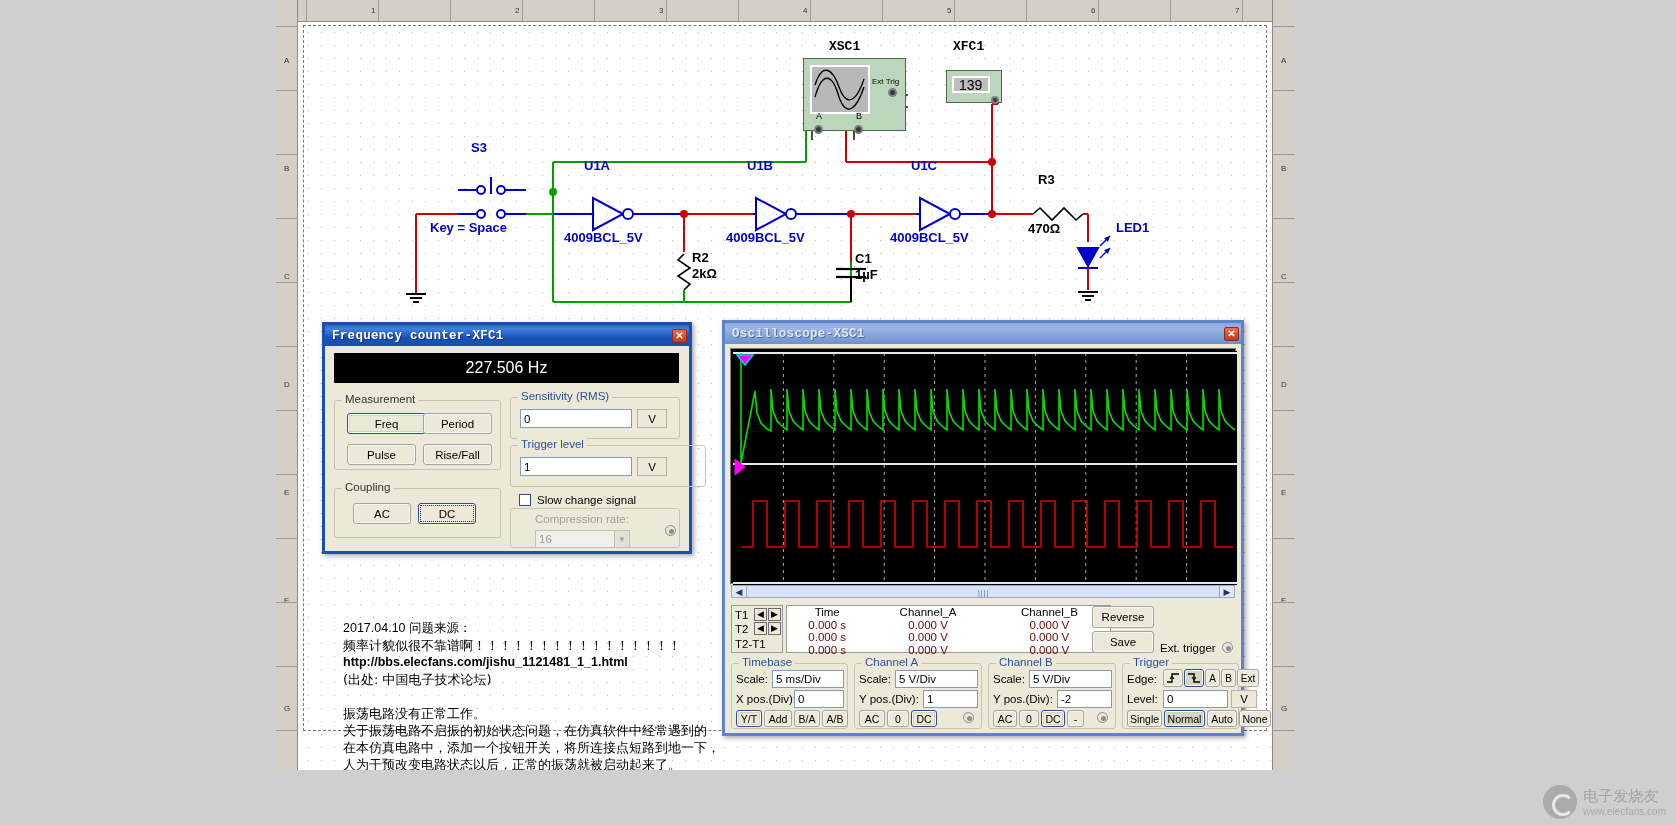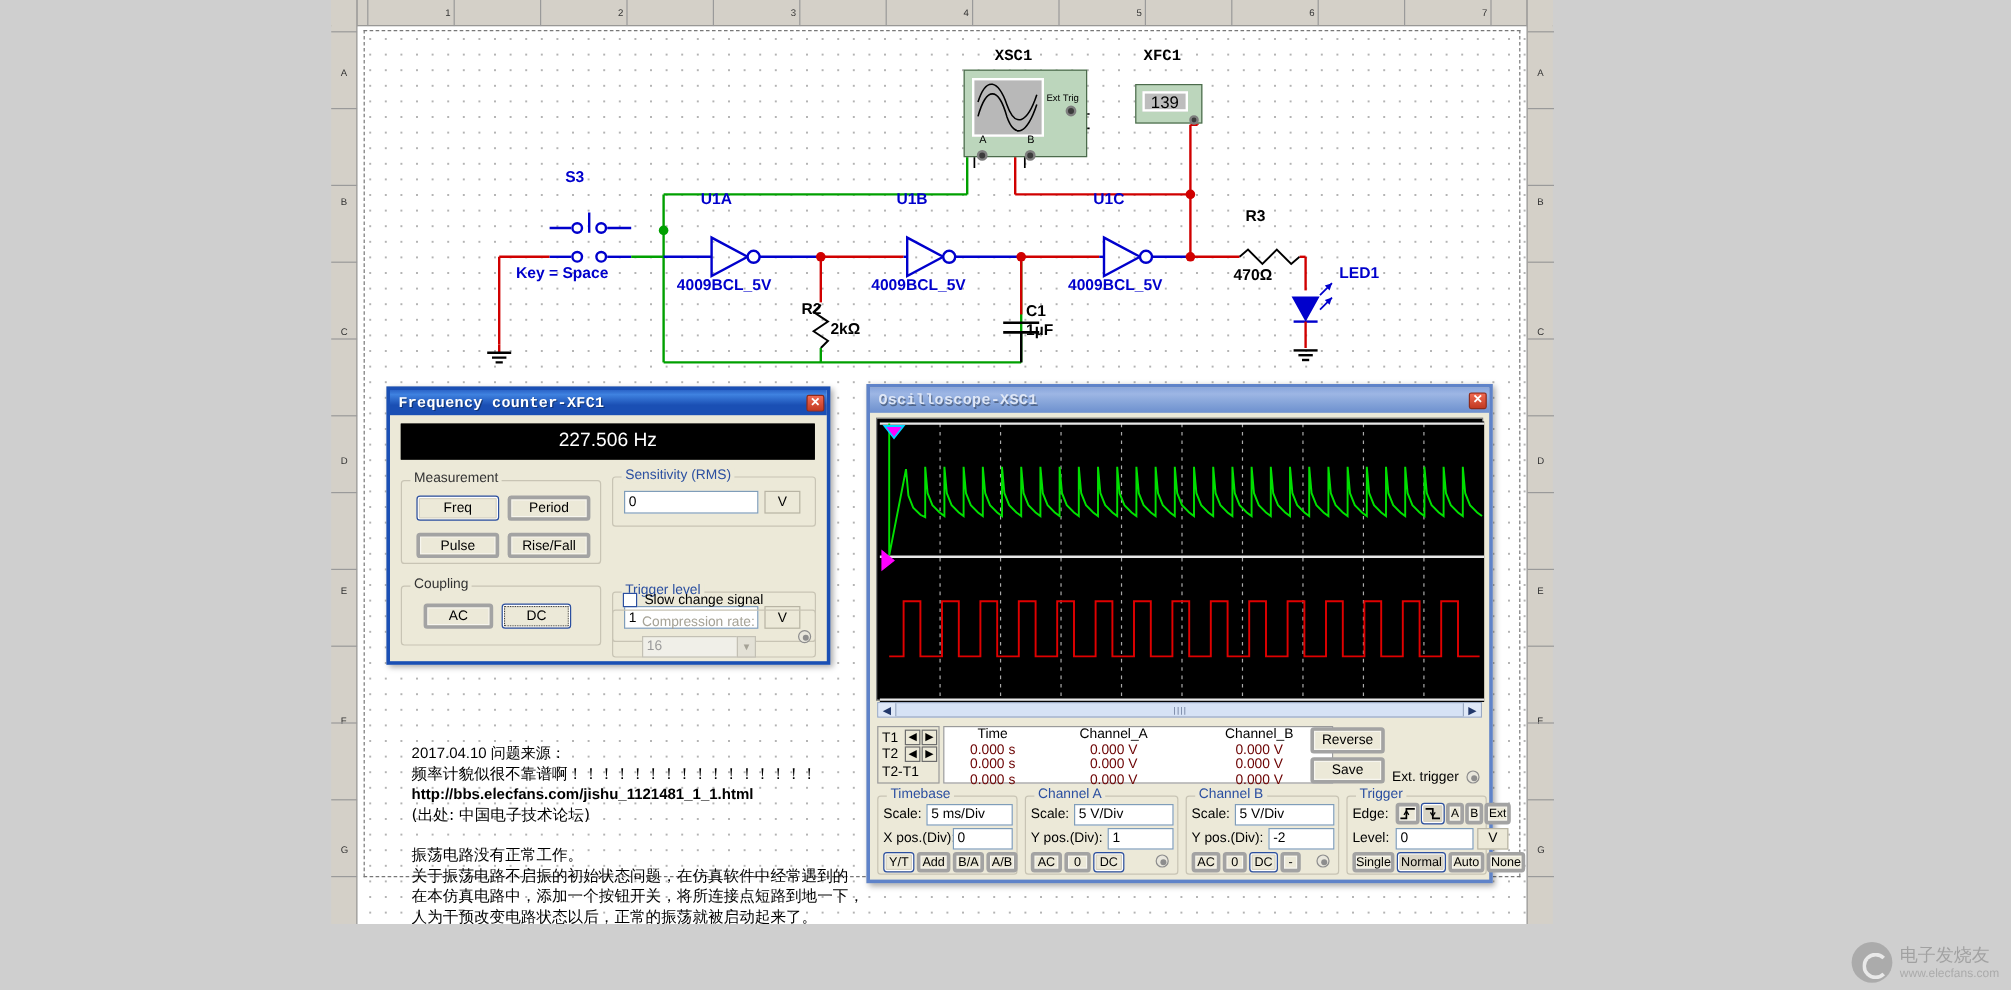--- a/index.html
+++ b/index.html
@@ -63,21 +63,21 @@
       border-radius:2px; color:#fff; font-size:10px; font-weight:bold; line-height:12px;
       text-align:center; cursor:pointer;
       background-image:linear-gradient(to bottom,#f06a52,#c23a22); }
 
   
   .grp { position:absolute; border:1px solid #c8c4b4; border-radius:3px; }
   .grp-title { position:absolute; top:-8px; left:7px; padding:0 3px; background:#ece9d8;
       font-size:11.5px; color:#2b4fa0; font-family:"Liberation Sans", sans-serif; }
   .grp-title.blk { color:#333; }
 
-  .btn { position:absolute; background:#ece9d8; border:3px solid #a3a3a3; border-radius:3px;
+  .btn { position:absolute; background:#ece9d8; border:1px solid #a3a3a3; border-radius:3px;
       font-size:11.5px; color:#000; text-align:center; cursor:pointer;
       font-family:"Liberation Sans", sans-serif;
       box-shadow:inset 0 0 0 1px #f7f6ef; display:flex; align-items:center; justify-content:center; }
   .btn.sel { border:1px solid #2b4fa0; box-shadow:inset 0 0 0 1px #fff, inset 0 0 0 2px #d6d2c2; }
   .btn.dot { outline:1px dotted #444; outline-offset:-3px; }
 
   .tfield { position:absolute; background:#ffffff; border:1px solid #7f9db9;
       font-size:11.5px; color:#000; padding:1px 3px; display:flex; align-items:center;
       font-family:"Liberation Sans", sans-serif; }
   .tfield.dis { background:#f0efe8; color:#9a9a9a; border-color:#c3c0b4; }
@@ -324,21 +324,21 @@
 
     <span class="lbl" style="left:286px;top:136px;">U1A</span>
     <span class="lbl" style="left:266px;top:208px;">4009BCL_5V</span>
 
     <span class="lbl" style="left:449px;top:136px;">U1B</span>
     <span class="lbl" style="left:428px;top:208px;">4009BCL_5V</span>
 
     <span class="lbl" style="left:613px;top:136px;">U1C</span>
     <span class="lbl" style="left:592px;top:208px;">4009BCL_5V</span>
 
-    <span class="lbl-blk" style="left:370px;top:228px;">R2</span>
+    <span class="lbl-blk" style="left:394px;top:228px;">R2</span>
     <span class="lbl-blk" style="left:394px;top:244px;">2kΩ</span>
 
     <span class="lbl-blk" style="left:740px;top:150px;">R3</span>
     <span class="lbl-blk" style="left:730px;top:199px;">470Ω</span>
 
     <span class="lbl-blk" style="left:557px;top:229px;">C1</span>
     <span class="lbl-blk" style="left:557px;top:245px;">1µF</span>
 
     <span class="lbl" style="left:818px;top:198px;">LED1</span>
 
@@ -361,39 +361,39 @@
       <span class="title-text">Frequency counter-XFC1</span>
       <span class="close-btn">✕</span>
     </div>
 
     <div style="position:absolute;left:9px;top:28px;width:345px;height:30px;background:#000;border:1px solid #000;display:flex;align-items:center;justify-content:center;">
       <span style="color:#fff;font-size:16px;font-family:'Liberation Sans',sans-serif;">227.506 Hz</span>
     </div>
 
     <div class="grp" style="left:9px;top:75px;width:167px;height:70px;">
       <span class="grp-title blk">Measurement</span>
-      <div class="btn sel" style="left:12px;top:12px;width:69px;height:21px;">Freq</div>
+      <div class="btn sel" style="left:12px;top:12px;width:79px;height:21px;">Freq</div>
       <div class="btn" style="left:88px;top:12px;width:69px;height:21px;">Period</div>
       <div class="btn" style="left:12px;top:43px;width:69px;height:21px;">Pulse</div>
       <div class="btn" style="left:88px;top:43px;width:69px;height:21px;">Rise/Fall</div>
     </div>
 
     <div class="grp" style="left:9px;top:163px;width:167px;height:50px;">
       <span class="grp-title blk">Coupling</span>
       <div class="btn" style="left:18px;top:14px;width:58px;height:21px;">AC</div>
       <div class="btn sel dot" style="left:83px;top:14px;width:58px;height:21px;">DC</div>
     </div>
 
     <div class="grp" style="left:185px;top:72px;width:170px;height:42px;">
       <span class="grp-title">Sensitivity (RMS)</span>
       <div class="tfield" style="left:9px;top:11px;width:112px;height:19px;">0</div>
       <div class="unit" style="left:126px;top:11px;width:30px;height:19px;">V</div>
     </div>
 
-    <div class="grp" style="left:185px;top:120px;width:170px;height:42px;margin-top:48px;">
+    <div class="grp" style="left:185px;top:120px;width:196px;height:42px;">
       <span class="grp-title">Trigger level</span>
       <div class="tfield" style="left:9px;top:11px;width:112px;height:19px;">1</div>
       <div class="unit" style="left:126px;top:11px;width:30px;height:19px;">V</div>
     </div>
 
     <div class="chk" style="left:194px;top:169px;"></div>
     <span class="stxt" style="left:212px;top:169px;">Slow change signal</span>
 
     <div class="grp" style="left:185px;top:183px;width:170px;height:40px;">
       <span class="stxt dis" style="left:24px;top:4px;">Compression rate:</span>

